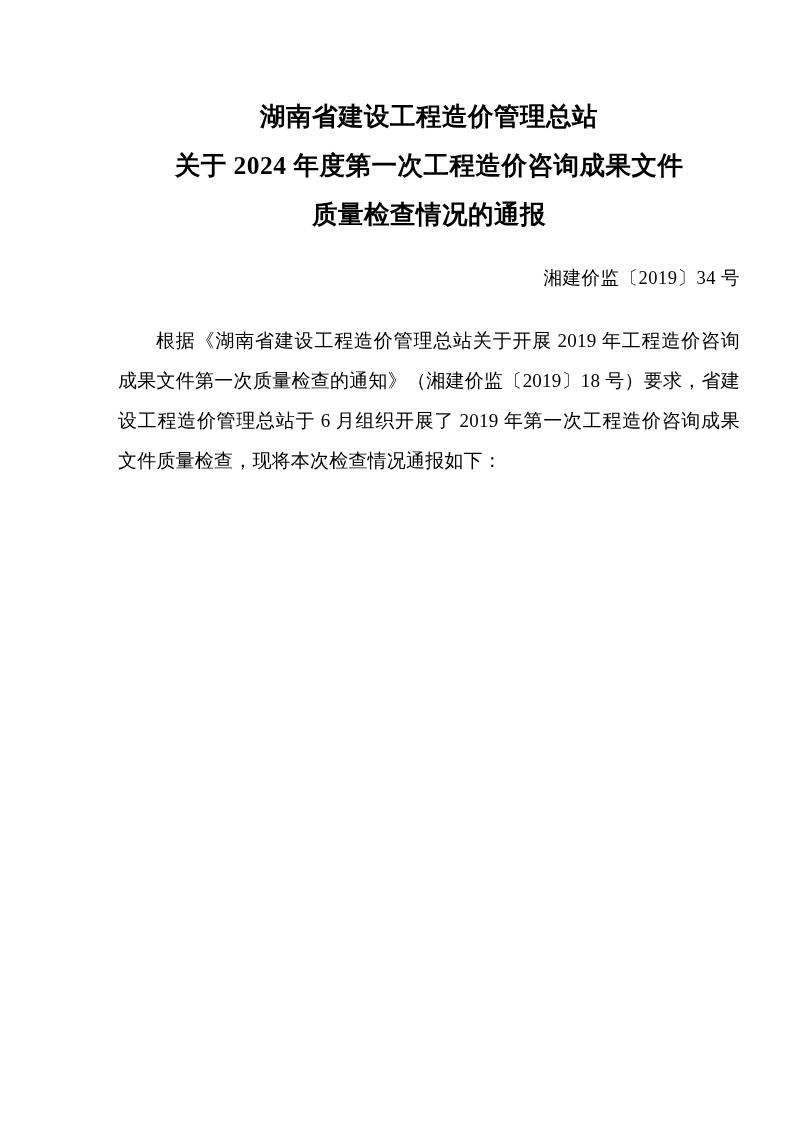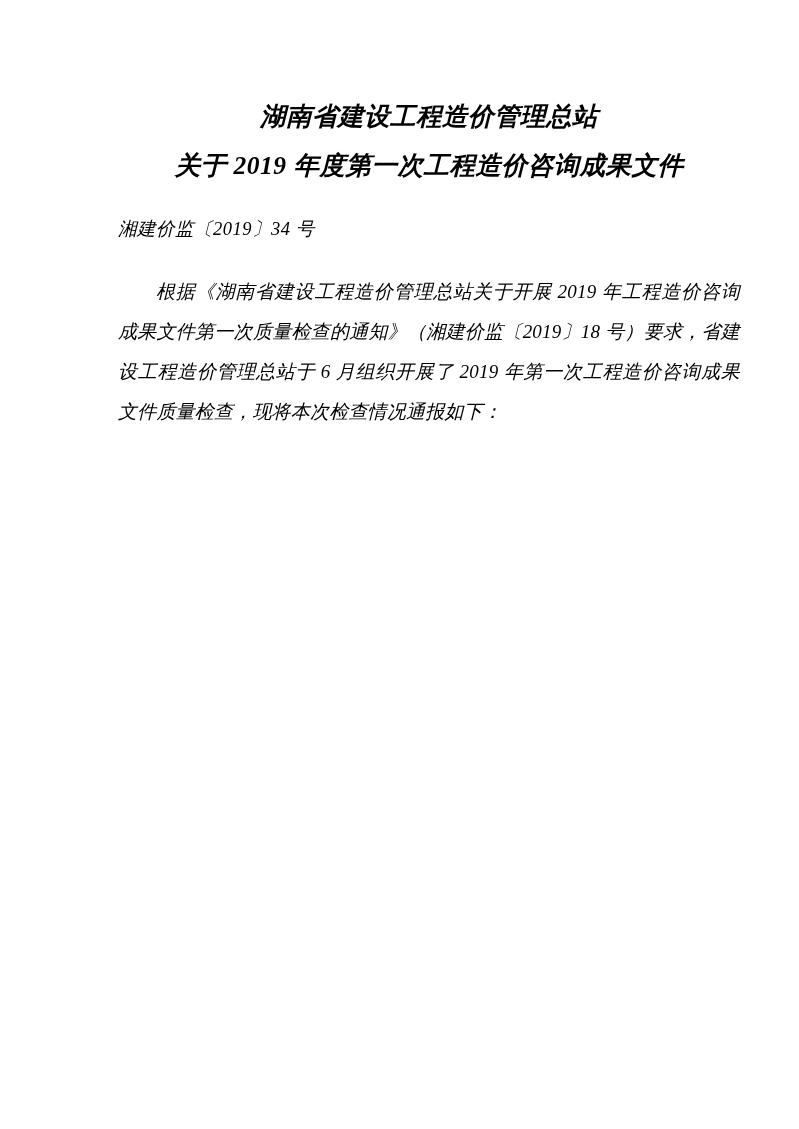--- a/index.html
+++ b/index.html
@@ -14,35 +14,34 @@
     color: #000000;
     overflow: hidden;
   }
   .page {
     position: relative;
     width: 799px;
     height: 1129px;
     background: #ffffff;
     box-sizing: border-box;
     padding: 92px 59px 40px 118px;
-    font-style: italic;
   }
   .doc-title {
     text-align: center;
     font-weight: bold;
     font-size: 25.5px;
     line-height: 49px;
     letter-spacing: 0.5px;
   }
   .doc-title .line {
     display: block;
     white-space: nowrap;
   }
   .doc-number {
-    text-align: left;
+    text-align: right;
     font-size: 18.5px;
     line-height: 30px;
     margin-top: 24px;
     letter-spacing: 0.5px;
     font-family: "Liberation Serif", "DejaVu Serif", serif;
   }
   .body-block {
     margin-top: 28px;
   }
   p.para {
@@ -70,21 +69,22 @@
     margin-top: 20px;
   }
 </style>
 </head>
 <body>
 
 <div class="page">
 
   <div class="doc-title">
     <span class="line">湖南省建设工程造价管理总站</span>
-    <span class="line">关于 2019 年度第一次工程造价咨询成果文件</span>
+    <span class="line">关于 2024 年度第一次工程造价咨询成果文件</span>
+    <span class="line">质量检查情况的通报</span>
   </div>
 
   <div class="doc-number">湘建价监〔2019〕34 号</div>
 
   <div class="body-block">
 
     <p class="para indent spaced">根据《湖南省建设工程造价管理总站关于开展 2019 年工程造价咨询成果文件第一次质量检查的通知》（湘建价监〔2019〕18 号）要求，省建设工程造价管理总站于 6 月组织开展了 2019 年第一次工程造价咨询成果文件质量检查，现将本次检查情况通报如下：</p>
 
 
   </div>

